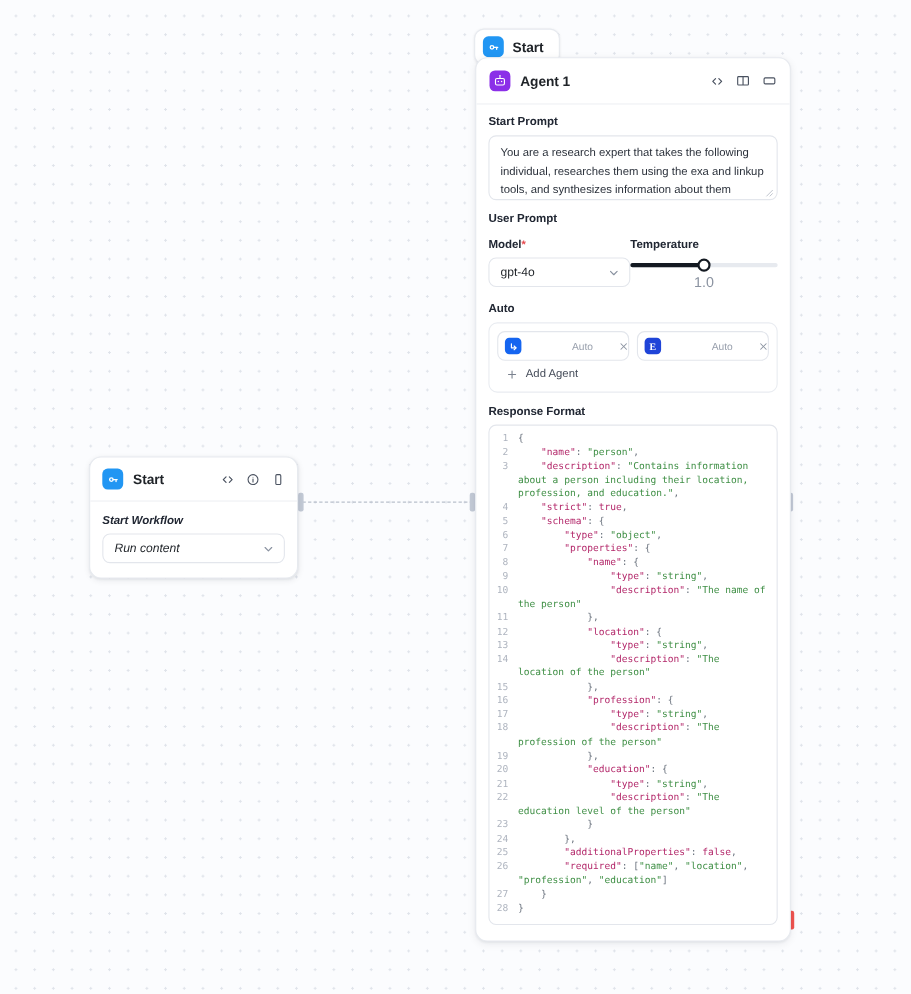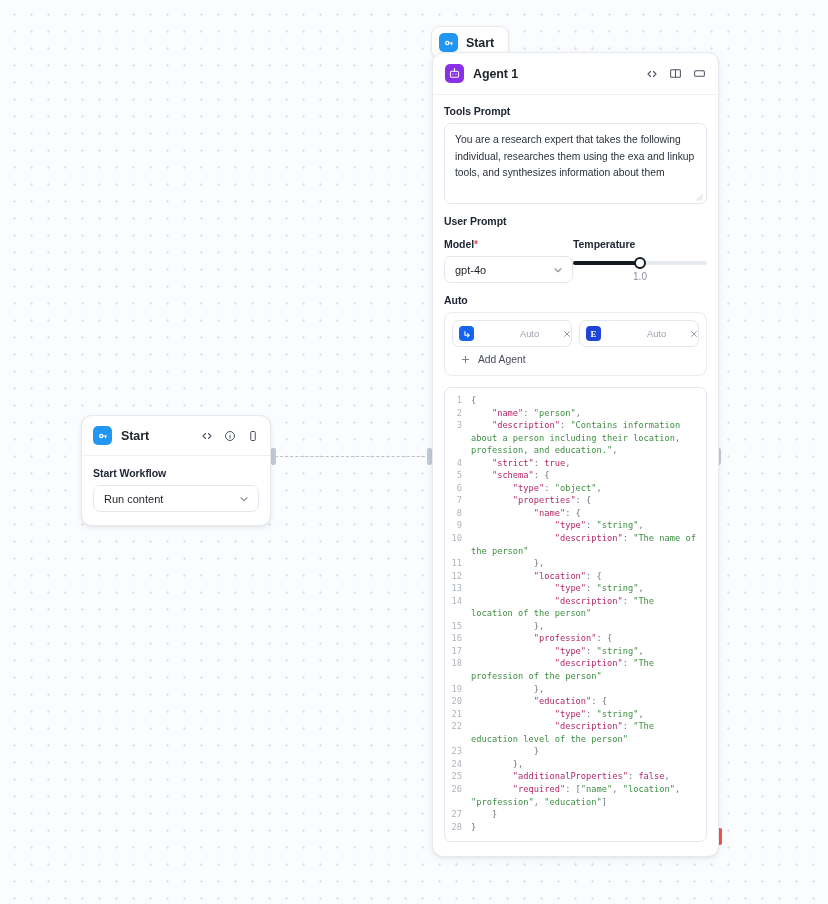--- a/index.html
+++ b/index.html
@@ -71,21 +71,21 @@
   }
   .node-head {
     display: flex; align-items: center;
     padding: 10px 11px;
     gap: 9px;
     border-bottom: 1px solid #eef0f4;
   }
   .node-head .title { font-size: 12.5px; font-weight: 700; letter-spacing:-.1px; }
   .head-actions { margin-left: auto; display: flex; align-items: center; gap: 11px; }
   .head-actions .hbtn { display:flex; align-items:center; justify-content:center; cursor:pointer; color:#4a5260; }
-  .node-body { padding: 11px 11px 13px; }
+  .node-body { padding: 11px 11px 13px; font-style: italic; }
   .field-label {
     font-size: 10.5px; font-weight: 700; color: #212733;
     margin-bottom: 6px; letter-spacing: -.05px;
   }
   .select {
     display: flex; align-items: center;
     height: 27px;
     padding: 0 8px 0 10px;
     border: 1px solid #e3e6ec;
     border-radius: 7px;
@@ -122,21 +122,21 @@
     position: relative;
     border: 1px solid #e3e6ec;
     border-radius: 7px;
     background: #fff;
     padding: 8px 10px 10px;
     font-size: 10.3px;
     line-height: 1.62;
     color: #2b313b;
     min-height: 40px;
   }
-  .ta-sys { height: 81px; }
+  .ta-sys { height: 59px; }
   .ta-user { height: 52px; }
   .token { color: #3b72ef; }
   .grip {
     position: absolute; right: 3px; bottom: 2px;
     width: 9px; height: 9px;
     color: #b9bfc9;
     font-size: 9px; line-height: 9px;
     cursor: nwse-resize;
   }
 
@@ -156,21 +156,21 @@
     width: 50%; border-radius: 3px; background: #141a22;
   }
   .slider-knob {
     position: absolute; top: -4px; left: 50%;
     transform: translateX(-50%);
     width: 12px; height: 12px; border-radius: 50%;
     background: #fff; border: 2px solid #141a22;
     cursor: grab;
   }
   .slider-val {
-    text-align: center; font-size: 10px;
+    text-align: center; font-size: 13px;
     color: #8b93a1; margin-top: 6px;
   }
 
   .tools-panel {
     border: 1px solid #e9ecf1;
     border-radius: 8px;
     padding: 7px;
     background: #fff;
   }
   .tool-row { display: flex; gap: 7px; }
@@ -337,21 +337,21 @@
         <svg width="13" height="13" viewBox="0 0 24 24" fill="none" stroke="currentColor" stroke-width="1.9" stroke-linejoin="round">
           <rect x="3" y="7" width="18" height="10" rx="2"></rect>
         </svg>
       </span>
     </span>
   </div>
 
   <div class="agent-body">
 
     <div class="sec">
-      <div class="field-label">Tools Prompt</div>
+      <div class="field-label">Start Prompt</div>
       <div class="textarea-box ta-sys">
         <span>You are a research expert that takes the following individual, researches them using the exa and linkup tools, and synthesizes information about them</span>
         <span class="grip">
           <svg width="9" height="9" viewBox="0 0 12 12" fill="none" stroke="currentColor" stroke-width="1.1" stroke-linecap="round">
             <line x1="11" y1="4" x2="4" y2="11"></line>
               <line x1="11" y1="8" x2="8" y2="11"></line>
           </svg>
         </span>
       </div>
     </div>
@@ -427,19 +427,20 @@
                 <line x1="12" y1="5" x2="12" y2="19"></line>
                 <line x1="5" y1="12" x2="19" y2="12"></line>
               </svg>
           </span>
           <span>Add Agent</span>
         </div>
       </div>
     </div>
 
     <div class="sec">
+      <div class="field-label">Response Format</div>
       <div class="code-box">
         <div class="code" id="code-lines"><div class="cline"><span class="cln">1</span><span class="ccode"><span class="p">{</span></span></div><div class="cline"><span class="cln">2</span><span class="ccode"><span class="p">    </span><span class="k">"name"</span><span class="p">: </span><span class="s">"person"</span><span class="p">,</span></span></div><div class="cline"><span class="cln">3</span><span class="ccode"><span class="p">    </span><span class="k">"description"</span><span class="p">: </span><span class="s">"Contains information about a person including their location, profession, and education."</span><span class="p">,</span></span></div><div class="cline"><span class="cln">4</span><span class="ccode"><span class="p">    </span><span class="k">"strict"</span><span class="p">: </span><span class="b">true</span><span class="p">,</span></span></div><div class="cline"><span class="cln">5</span><span class="ccode"><span class="p">    </span><span class="k">"schema"</span><span class="p">: {</span></span></div><div class="cline"><span class="cln">6</span><span class="ccode"><span class="p">        </span><span class="k">"type"</span><span class="p">: </span><span class="s">"object"</span><span class="p">,</span></span></div><div class="cline"><span class="cln">7</span><span class="ccode"><span class="p">        </span><span class="k">"properties"</span><span class="p">: {</span></span></div><div class="cline"><span class="cln">8</span><span class="ccode"><span class="p">            </span><span class="k">"name"</span><span class="p">: {</span></span></div><div class="cline"><span class="cln">9</span><span class="ccode"><span class="p">                </span><span class="k">"type"</span><span class="p">: </span><span class="s">"string"</span><span class="p">,</span></span></div><div class="cline"><span class="cln">10</span><span class="ccode"><span class="p">                </span><span class="k">"description"</span><span class="p">: </span><span class="s">"The name of the person"</span></span></div><div class="cline"><span class="cln">11</span><span class="ccode"><span class="p">            },</span></span></div><div class="cline"><span class="cln">12</span><span class="ccode"><span class="p">            </span><span class="k">"location"</span><span class="p">: {</span></span></div><div class="cline"><span class="cln">13</span><span class="ccode"><span class="p">                </span><span class="k">"type"</span><span class="p">: </span><span class="s">"string"</span><span class="p">,</span></span></div><div class="cline"><span class="cln">14</span><span class="ccode"><span class="p">                </span><span class="k">"description"</span><span class="p">: </span><span class="s">"The location of the person"</span></span></div><div class="cline"><span class="cln">15</span><span class="ccode"><span class="p">            },</span></span></div><div class="cline"><span class="cln">16</span><span class="ccode"><span class="p">            </span><span class="k">"profession"</span><span class="p">: {</span></span></div><div class="cline"><span class="cln">17</span><span class="ccode"><span class="p">                </span><span class="k">"type"</span><span class="p">: </span><span class="s">"string"</span><span class="p">,</span></span></div><div class="cline"><span class="cln">18</span><span class="ccode"><span class="p">                </span><span class="k">"description"</span><span class="p">: </span><span class="s">"The profession of the person"</span></span></div><div class="cline"><span class="cln">19</span><span class="ccode"><span class="p">            },</span></span></div><div class="cline"><span class="cln">20</span><span class="ccode"><span class="p">            </span><span class="k">"education"</span><span class="p">: {</span></span></div><div class="cline"><span class="cln">21</span><span class="ccode"><span class="p">                </span><span class="k">"type"</span><span class="p">: </span><span class="s">"string"</span><span class="p">,</span></span></div><div class="cline"><span class="cln">22</span><span class="ccode"><span class="p">                </span><span class="k">"description"</span><span class="p">: </span><span class="s">"The education level of the person"</span></span></div><div class="cline"><span class="cln">23</span><span class="ccode"><span class="p">            }</span></span></div><div class="cline"><span class="cln">24</span><span class="ccode"><span class="p">        },</span></span></div><div class="cline"><span class="cln">25</span><span class="ccode"><span class="p">        </span><span class="k">"additionalProperties"</span><span class="p">: </span><span class="b">false</span><span class="p">,</span></span></div><div class="cline"><span class="cln">26</span><span class="ccode"><span class="p">        </span><span class="k">"required"</span><span class="p">: [</span><span class="s">"name"</span><span class="p">, </span><span class="s">"location"</span><span class="p">, </span><span class="s">"profession"</span><span class="p">, </span><span class="s">"education"</span><span class="p">]</span></span></div><div class="cline"><span class="cln">27</span><span class="ccode"><span class="p">    }</span></span></div><div class="cline"><span class="cln">28</span><span class="ccode"><span class="p">}</span></span></div></div>
       </div>
     </div>
 
   </div>
 </div>
 
 </body></html>

